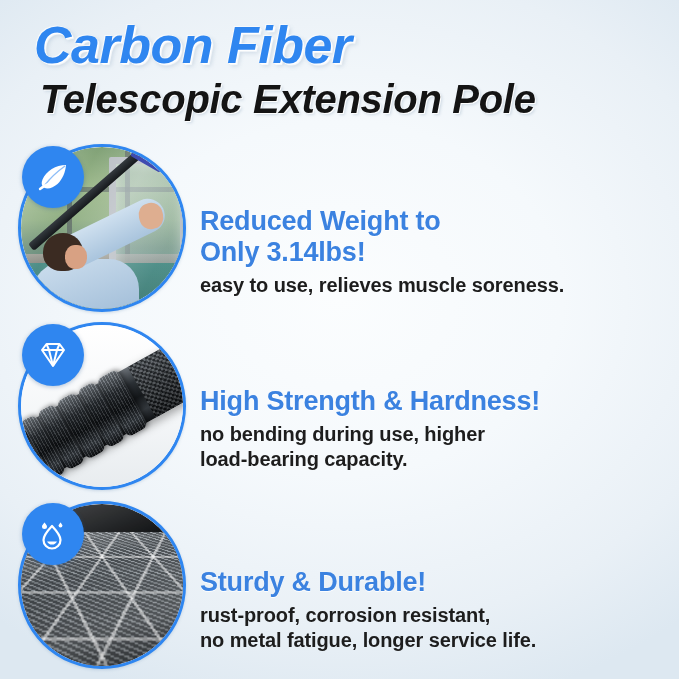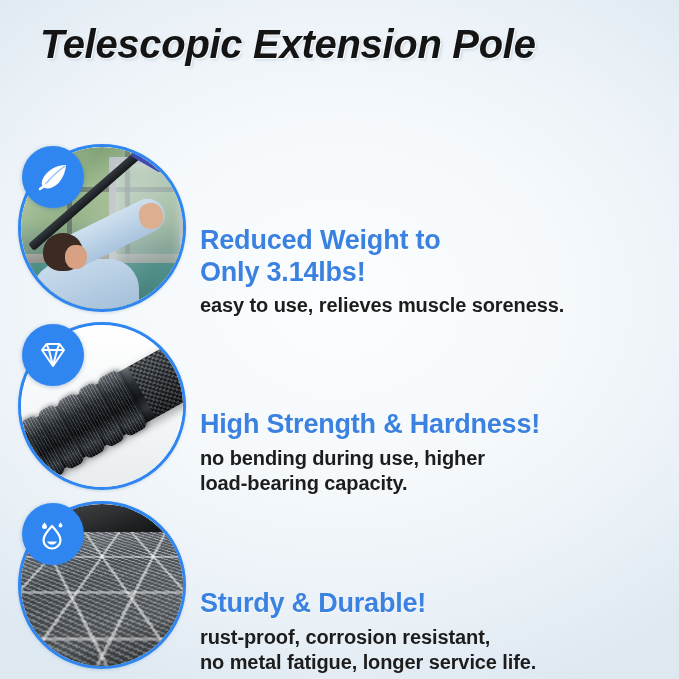--- a/index.html
+++ b/index.html
@@ -62,21 +62,21 @@
     white-space: nowrap;
   }
 
   
   .feature-row {
     position: absolute;
     left: 0;
     width: 581px;
     height: 178px;
     display: flex;
-    align-items: flex-end;
+    align-items: center;
   }
   #row-1 { top: 140px; }
   #row-2 { top: 318px; }
   #row-3 { top: 497px; }
 
   
   .media {
     position: relative;
     width: 200px;
     min-width: 200px;
@@ -361,20 +361,21 @@
     letter-spacing: -0.1px;
     white-space: pre-line;
   }
 </style>
 </head>
 <body>
 
 <div id="infographic">
 
   <div class="header">
+    <div class="title-main">Carbon Fiber</div>
     <div class="title-sub">Telescopic Extension Pole</div>
   </div>
 
   <div class="feature-row" id="row-1">
     <div class="media">
       <div class="photo-circle">
         <div class="photo-inner">
           <div class="scene-window">
             <div class="mullion-v" style="left:46px"></div>
             <div class="mullion-v" style="left:104px"></div>

